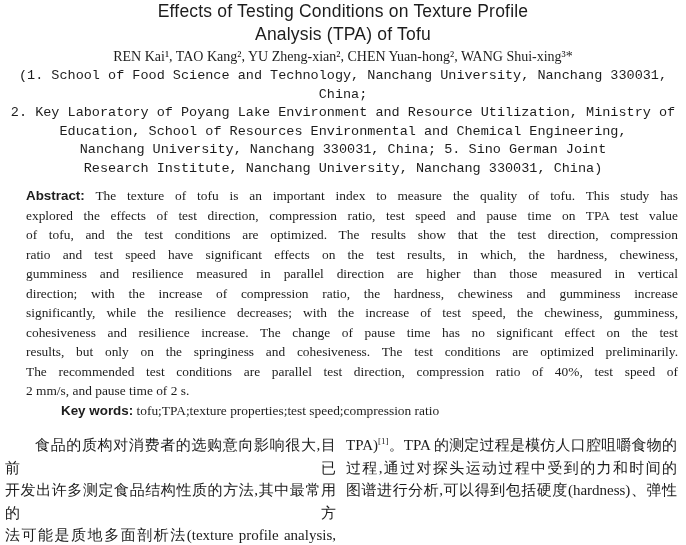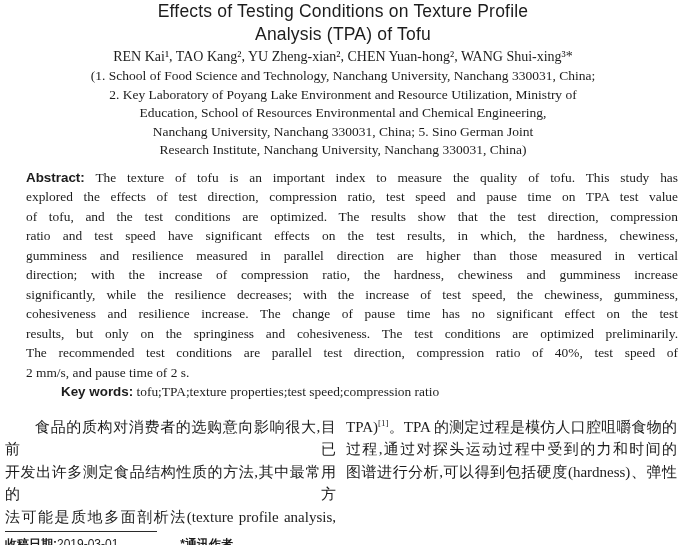--- a/index.html
+++ b/index.html
@@ -24,20 +24,21 @@
     margin-top:3px;
     text-align:center;
     font-size:14px;
     line-height:16px;
   }
   .affiliations{
     margin-top:2px;
     text-align:center;
     font-size:13.5px;
     line-height:18.5px;
+    font-family:Liberation Mono, monospace;
   }
   .abstract{
     margin:8px 8px 0 26px;
     font-size:13.4px;
     line-height:19.5px;
   }
   .jline{
     text-align:justify;
     text-align-last:justify;
     text-justify:inter-word;

